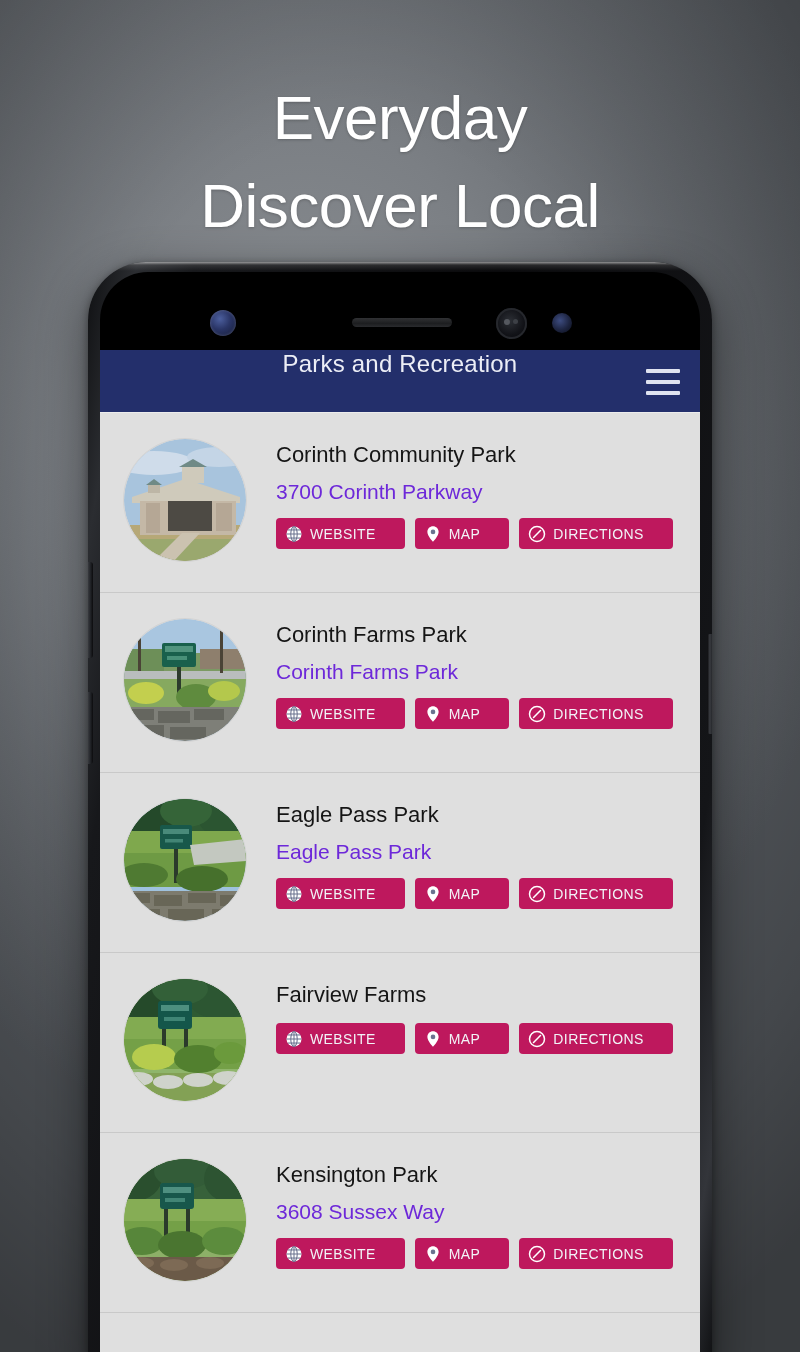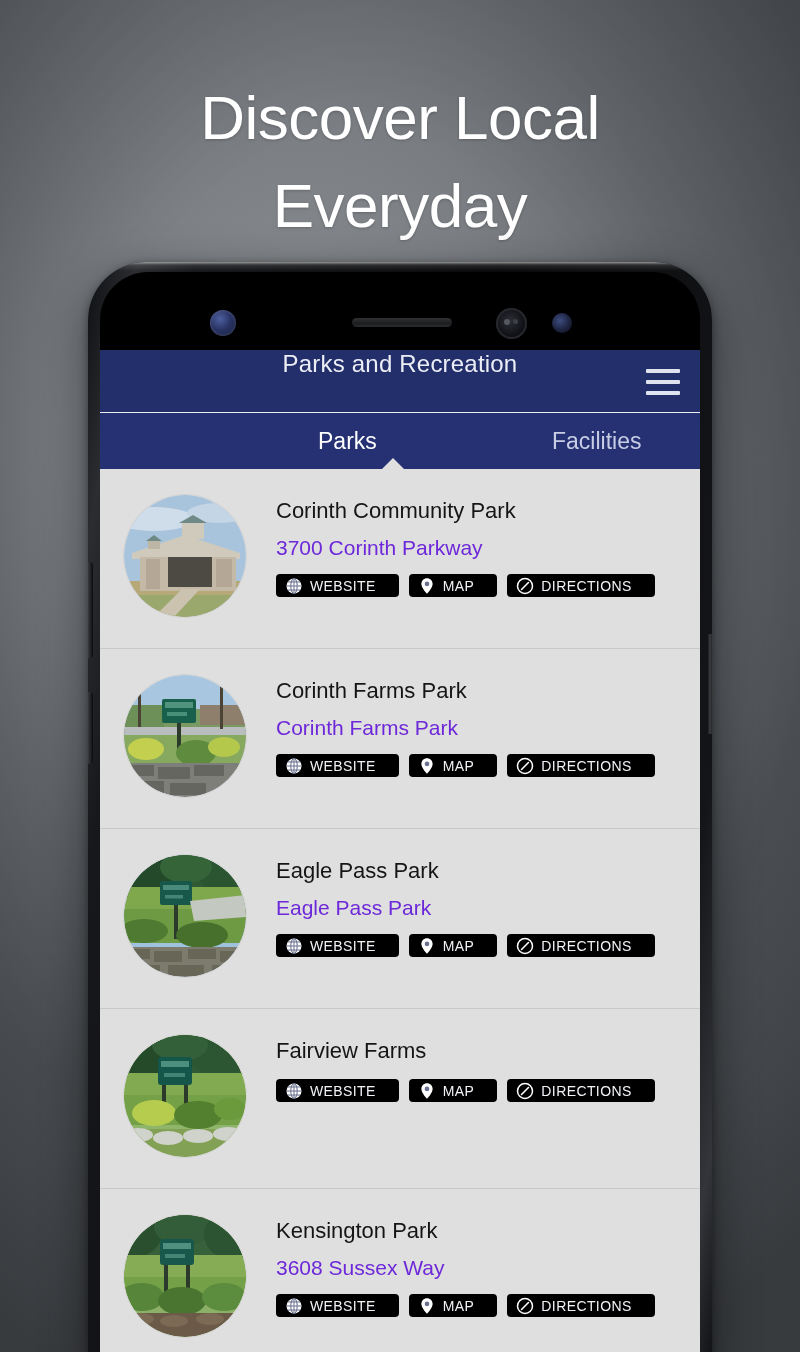--- a/index.html
+++ b/index.html
@@ -249,27 +249,27 @@
     line-height: 28px;
     margin-top: 7px;
     white-space: nowrap;
   }
   .park-actions {
     display: flex;
     gap: 10px;
     margin-top: 12px;
   }
   .action-btn {
-    background: #000000;
+    background: #be185d;
     border-radius: 4px;
-    height: 23px;
+    height: 31px;
     display: flex;
     align-items: center;
     gap: 7px;
-    padding: 0 23px 0 9px;
+    padding: 0 29px 0 9px;
     border: none;
     cursor: pointer;
   }
   .action-label {
     color: #f2f3f7;
     font-size: 14px;
     letter-spacing: 0.4px;
     font-weight: 400;
     white-space: nowrap;
   }
@@ -285,22 +285,22 @@
   #btn-bixby  { left: -3px; top: 430px; width: 8px; height: 72px; }
   #btn-power  { right: -3px; top: 372px; width: 8px; height: 100px; }
 </style>
 </head>
 <body>
 
 <div id="bg-gradient"></div>
 <div id="bg-vignette"></div>
 
 <div id="headline">
+  <span class="hl-line">Everyday</span>
   <span class="hl-line">Discover Local</span>
-  <span class="hl-line">Everyday</span>
 </div>
 
 <div id="phone">
   <div id="phone-rim"></div>
 
   <div class="side-btn" id="btn-volume"></div>
   <div class="side-btn" id="btn-bixby"></div>
   <div class="side-btn" id="btn-power"></div>
 
   <div id="phone-screen">
@@ -317,25 +317,20 @@
       <div id="appbar">
         <div id="app-title">Parks and Recreation</div>
         <div id="menu-button">
           <span></span>
           <span></span>
           <span></span>
         </div>
       </div>
       <div id="appbar-divider"></div>
 
-      <div id="tabbar">
-        <div class="tab tab-active" id="tab-parks">Parks</div>
-        <div class="tab" id="tab-facilities">Facilities</div>
-        <div id="tab-indicator"></div>
-      </div>
 
       <div id="park-list">
 
         <div class="park-row">
           <div class="park-thumb">
             <svg class="thumb-art" viewBox="0 0 122 122" preserveAspectRatio="xMidYMid slice">
               <defs>
                   <clipPath id="c1">
                     <circle cx="61" cy="61" r="61"></circle>
                   </clipPath>

